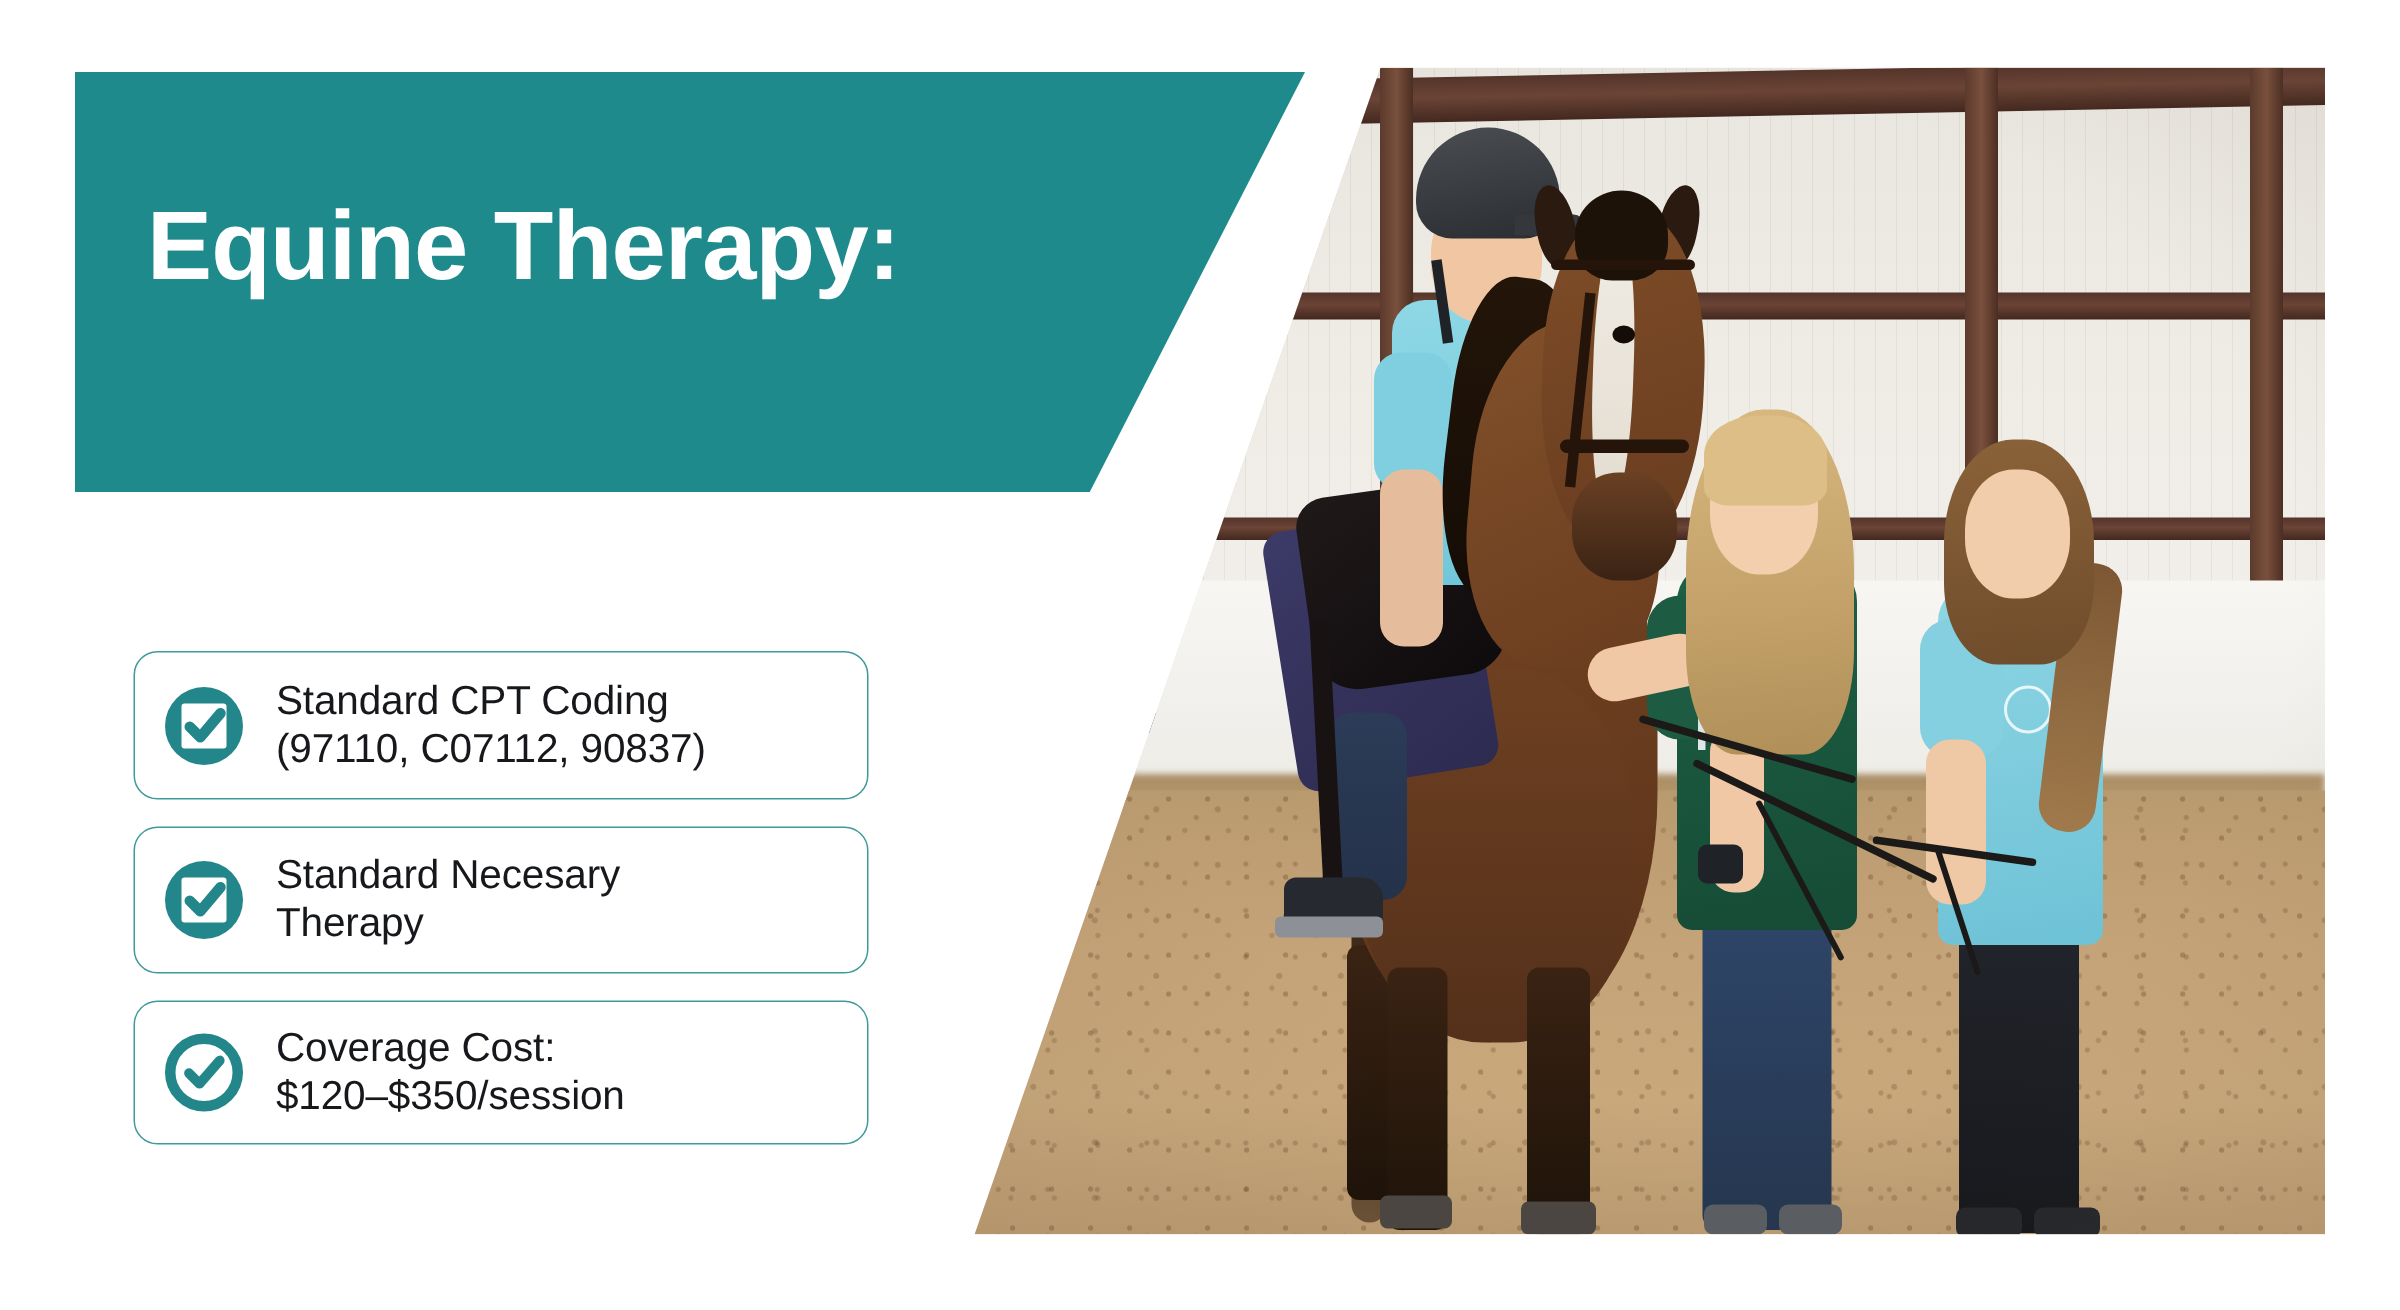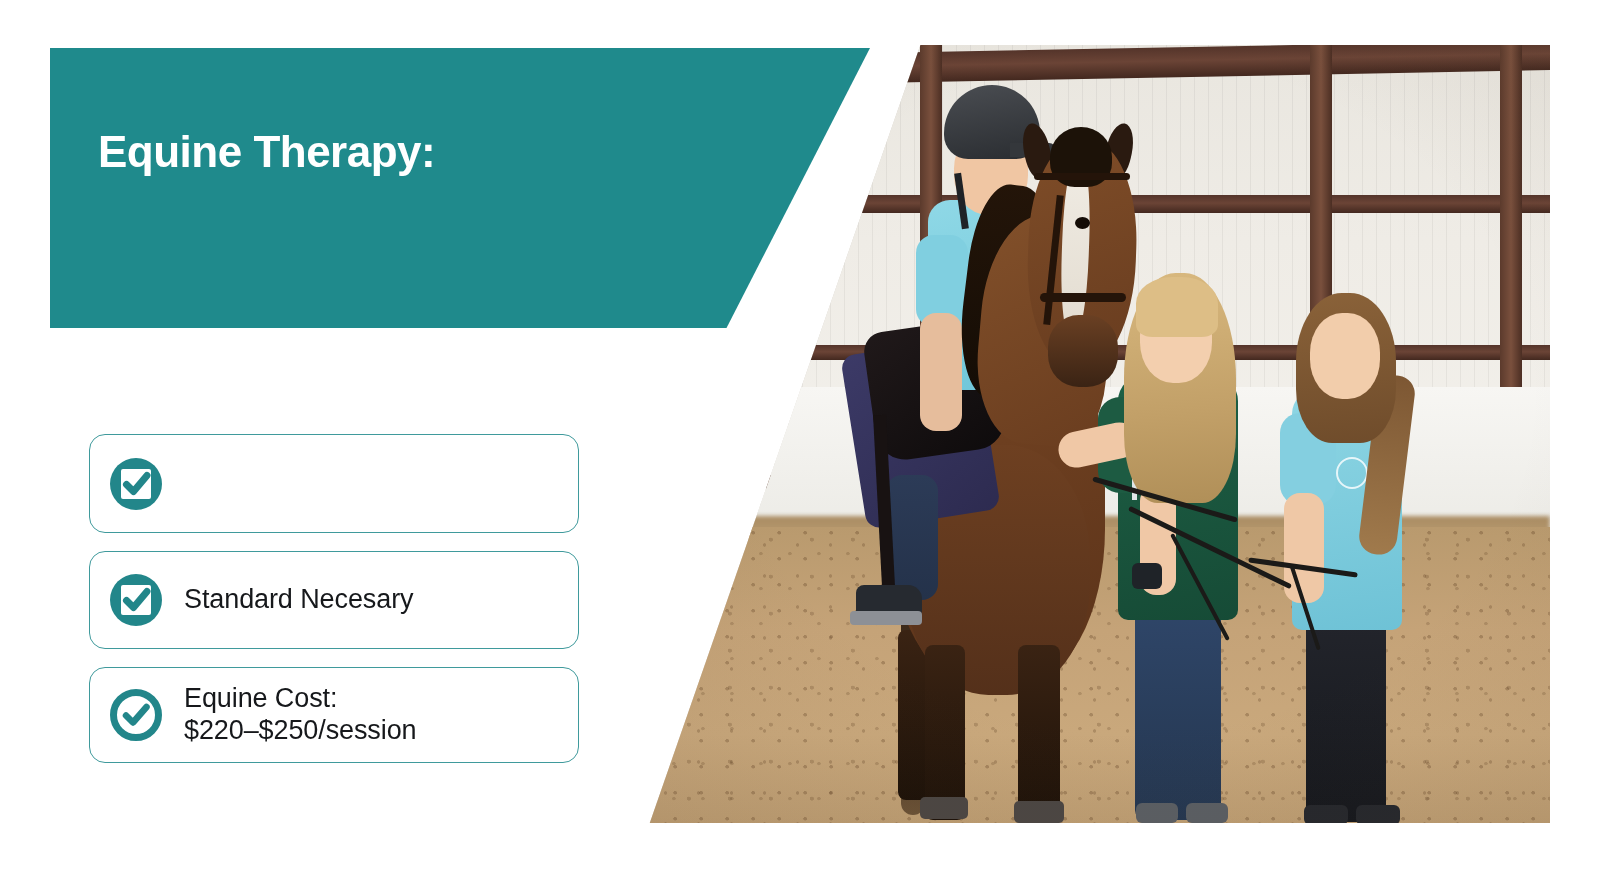--- a/index.html
+++ b/index.html
@@ -142,21 +142,21 @@
 
   
   .teal-band{
     position:absolute; left:50px; top:48px; width:820px; height:280px;
     background:#1F8A8C;
     -webkit-clip-path: polygon(0 0, 100% 0, 82.5% 100%, 0 100%);
     clip-path: polygon(0 0, 100% 0, 82.5% 100%, 0 100%);
   }
   .title{
     position:absolute; left:98px; top:126px; width:760px;
-    color:#ffffff; font-weight:bold; font-size:44px; line-height:1.17;
+    color:#ffffff; font-weight:bold; font-size:65px; line-height:1.17;
     letter-spacing:-0.5px;
   }
   .title .l2{display:block;}
 
   
   .section-title{
     position:absolute; left:100px; top:366px;
     font-size:32px; font-weight:bold; color:#111418; letter-spacing:-0.2px;
   }
   .cards{position:absolute; left:89px; top:434px; width:492px;}
@@ -272,42 +272,47 @@
   <div class="cards">
 
     <div class="card c1">
       <span class="icon">
         <svg viewBox="0 0 56 56" width="56" height="56" aria-hidden="true">
           <circle cx="28" cy="28" r="26" fill="#22868A"></circle>
           <rect x="13" y="13" width="30" height="30" rx="2" fill="#ffffff"></rect>
           <path d="M18.5 28.5 L25.5 35.5 L39 19.5" fill="none" stroke="#22868A" stroke-width="7" stroke-linecap="round" stroke-linejoin="round"></path>
         </svg>
       </span>
+      <span class="txt">
+        <span class="ln">Standard CPT Coding</span>
+        <span class="ln">(97110, C07112, 90837)</span>
+      </span>
     </div>
 
     <div class="card c2">
       <span class="icon">
         <svg viewBox="0 0 56 56" width="56" height="56" aria-hidden="true">
           <circle cx="28" cy="28" r="26" fill="#22868A"></circle>
           <rect x="13" y="13" width="30" height="30" rx="2" fill="#ffffff"></rect>
           <path d="M18.5 28.5 L25.5 35.5 L39 19.5" fill="none" stroke="#22868A" stroke-width="7" stroke-linecap="round" stroke-linejoin="round"></path>
         </svg>
       </span>
       <span class="txt">
         <span class="ln">Standard Necesary</span>
+        <span class="ln">Therapy</span>
       </span>
     </div>
 
     <div class="card c3">
       <span class="icon">
         <svg viewBox="0 0 56 56" width="56" height="56" aria-hidden="true">
           <circle cx="28" cy="28" r="22.5" fill="none" stroke="#22868A" stroke-width="7"></circle>
           <path d="M18 28.5 L25 35.5 L38.5 20" fill="none" stroke="#22868A" stroke-width="6.5" stroke-linecap="round" stroke-linejoin="round"></path>
         </svg>
       </span>
       <span class="txt">
-        <span class="ln">Equine Cost:</span>
-        <span class="ln">$220–$250/session</span>
+        <span class="ln">Coverage Cost:</span>
+        <span class="ln">$120–$350/session</span>
       </span>
     </div>
 
   </div>
 </div>
 
 </body></html>

